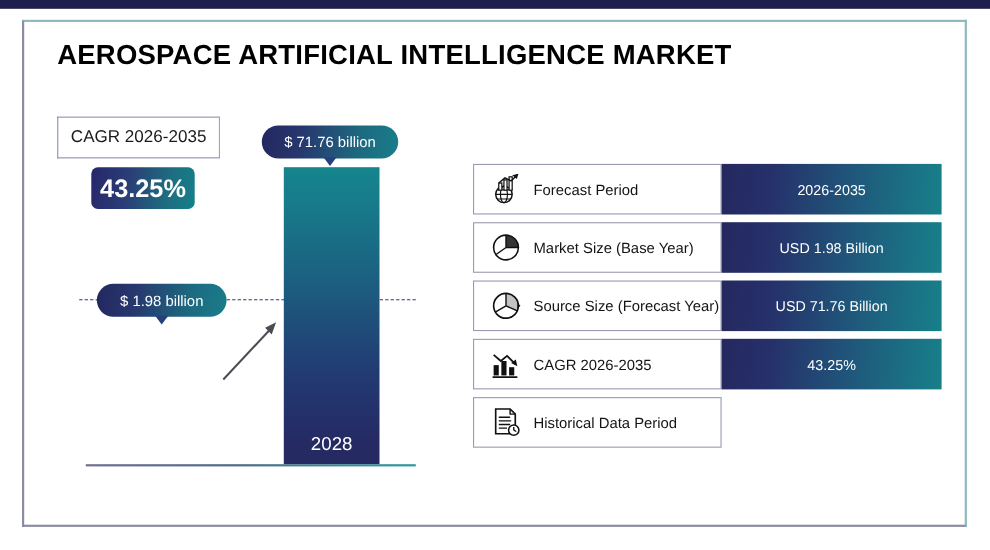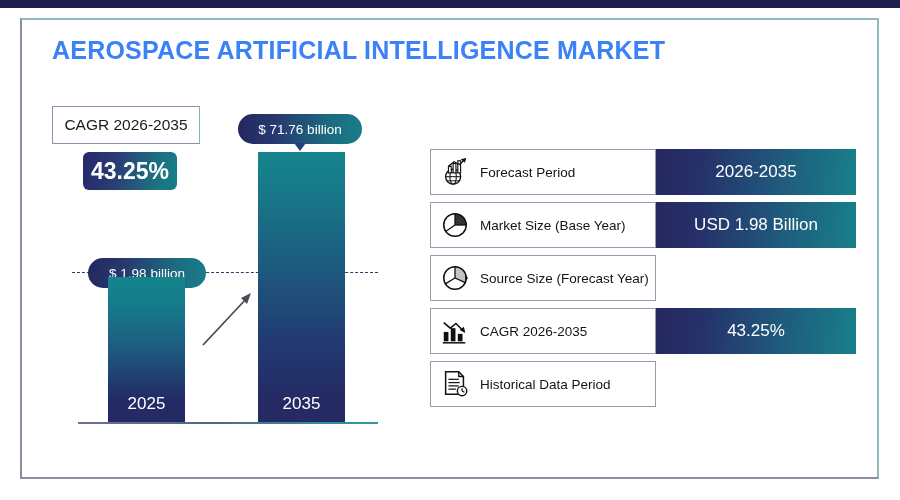--- a/index.html
+++ b/index.html
@@ -22,21 +22,21 @@
     border-top:2px solid #8fbabd;
     border-right:2px solid #8fbabd;
     border-left:2px solid #8b8ba3;
     border-bottom:2px solid #8b8ba3;
     background:#fff;
   }
 
   
   .title{
     position:absolute;left:52px;top:36px;
-    font-size:25px;font-weight:bold;color:#3b82f6;
+    font-size:25px;font-weight:bold;color:#000000;
     letter-spacing:.2px;white-space:nowrap;
   }
 
   
   .cagr-box{
     position:absolute;left:52px;top:106px;width:148px;height:38px;
     box-sizing:border-box;
     border:1.5px solid #8f8fb0;
     border-right-color:#7fb3b8;border-top-color:#8f8fb0;
     background:#fff;
@@ -95,27 +95,27 @@
 
   
   .tbl{position:absolute;left:430px;top:149px;width:426px;}
   .row{
     position:relative;display:flex;height:46px;margin-bottom:7px;
     box-sizing:border-box;
   }
   .row .lbl{
     width:226px;height:46px;box-sizing:border-box;
     border:1.5px solid #9a9ab0;background:#ffffff;
-    display:flex;align-items:center;gap:10px;padding-left:9px;
+    display:flex;align-items:center;gap:10px;padding-left:14px;
   }
   .row .lbl .tx{font-size:13.5px;color:#141414;white-space:nowrap;}
   .row .val{
     flex:1;height:46px;box-sizing:border-box;
     background:linear-gradient(95deg,#25285f 0%,#26306a 22%,#1f5a7c 62%,#17808a 100%);
-    color:#ffffff;font-size:17px;
+    color:#ffffff;font-size:13px;
     display:flex;align-items:center;justify-content:center;
   }
   .ico{width:30px;height:30px;flex:0 0 30px;display:block;}
 
   .source{
     position:absolute;right:44px;top:450px;
     font-size:15px;color:#111;white-space:nowrap;
   }
 </style>
 </head>
@@ -137,25 +137,22 @@
 
   <div class="dashline"></div>
 
   <div class="pill" id="pill2035">
     <span>$ 71.76 billion</span>
   </div>
   <div class="pill" id="pill2025">
     <span>$ 1.98 billion</span>
   </div>
 
-  <div class="bar" id="bar2025">
-    <span class="yr">2025</span>
-  </div>
   <div class="bar" id="bar2035">
-    <span class="yr">2035</span>
+    <span class="yr">2028</span>
   </div>
 
   <svg class="growth-arrow" viewBox="0 0 70 70">
     <line x1="8" y1="60" x2="52" y2="13" stroke="#4b4b55" stroke-width="1.8"></line>
     <polygon points="56,8 46,13 52,19" fill="#4b4b55"></polygon>
   </svg>
 
   <div class="axis"></div>
 
   <div class="tbl">
@@ -198,20 +195,21 @@
         <svg class="ico" viewBox="0 0 32 32">
           <circle cx="16" cy="16" r="12" fill="none" stroke="#111" stroke-width="1.6"></circle>
           <line x1="16" y1="16" x2="16" y2="4" stroke="#111" stroke-width="1.4"></line>
           <line x1="16" y1="16" x2="27" y2="21" stroke="#111" stroke-width="1.4"></line>
           <line x1="16" y1="16" x2="6" y2="22" stroke="#111" stroke-width="1.4"></line>
           <path d="M16 16 L16 4 A12 12 0 0 1 27 21 Z" fill="#111" opacity="0.25"></path>
           <path d="M27 13 L30 16 L27 19 Z" fill="#111"></path>
         </svg>
         <span class="tx">Source Size (Forecast Year)</span>
       </div>
+      <div class="val">USD 71.76 Billion</div>
     </div>
 
     <div class="row">
       <div class="lbl">
         <svg class="ico" viewBox="0 0 32 32">
           <rect x="4" y="17" width="5" height="10" fill="#111"></rect>
           <rect x="11.5" y="13" width="5" height="14" fill="#111"></rect>
           <rect x="19" y="19" width="5" height="8" fill="#111"></rect>
           <line x1="3" y1="28.6" x2="27" y2="28.6" stroke="#111" stroke-width="1.6"></line>
           <polyline points="4,7 11,13 17,8 25,16" fill="none" stroke="#111" stroke-width="1.7"></polyline>

